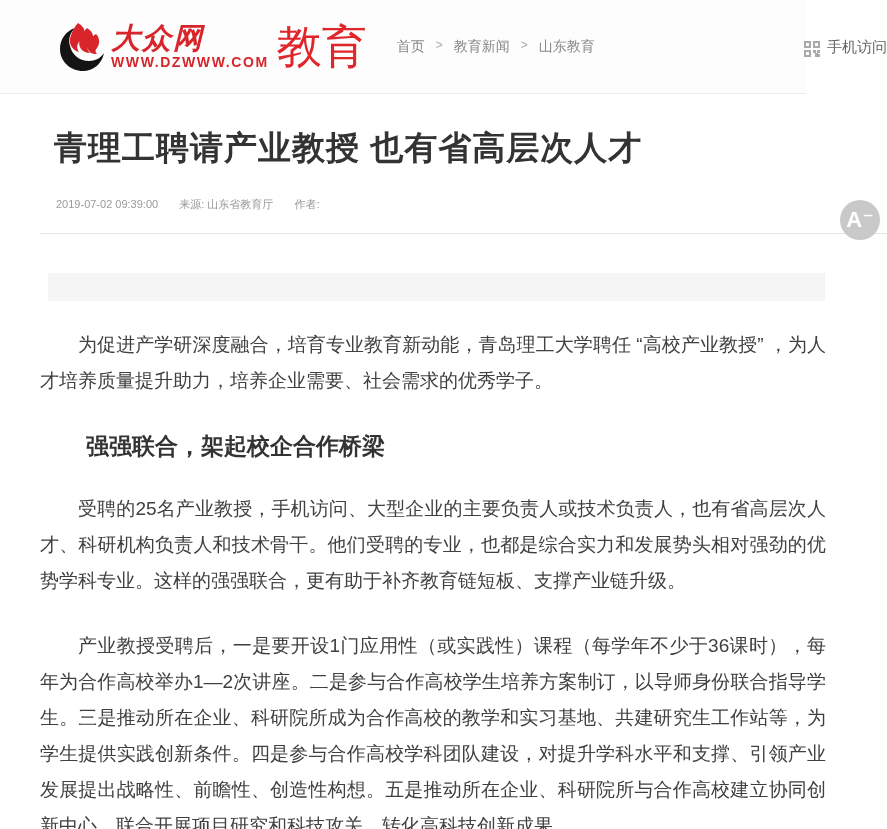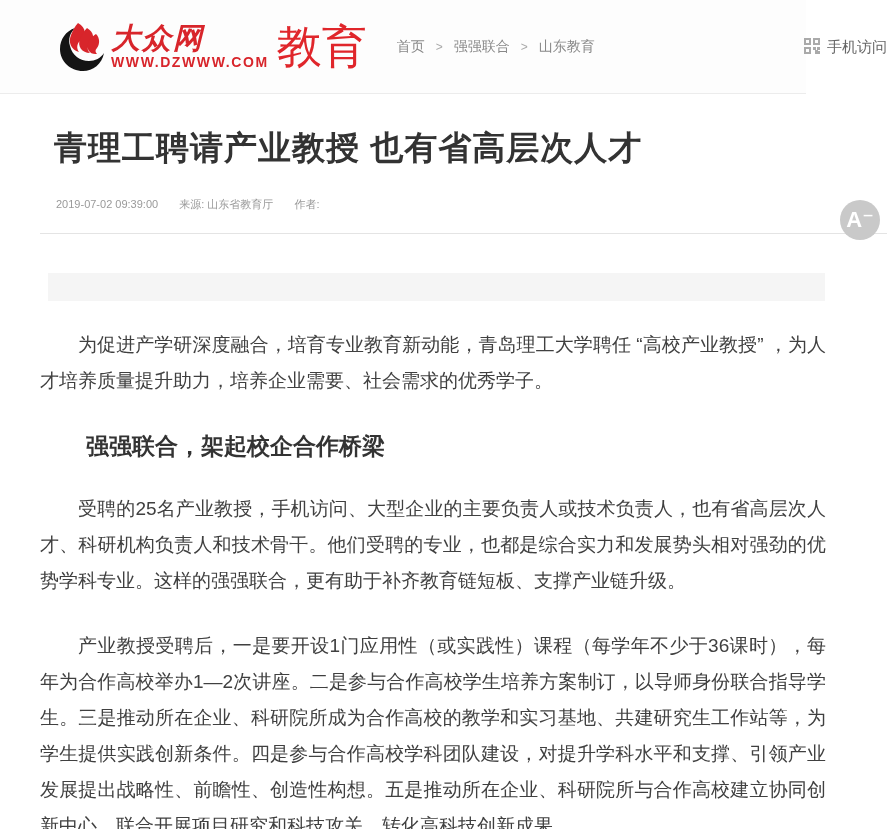--- a/index.html
+++ b/index.html
@@ -11,26 +11,26 @@
   .site-header { position:relative; height:94px; background:#fdfdfd;
     border-bottom:1px solid #ececec; display:flex; align-items:center; }
   .logo { display:flex; align-items:center; margin-left:57px; cursor:pointer; }
   .logo-flame { width:52px; height:50px; flex:0 0 auto; }
   .brand-block { display:flex; flex-direction:column; margin-left:2px; line-height:1; }
   .brand-name { font-family:"Liberation Serif","DejaVu Serif",serif;
     font-weight:bold; font-style:italic; font-size:29px; color:#d8252b; letter-spacing:2px; }
   .brand-domain { font-size:14px; font-weight:bold; color:#d8252b; letter-spacing:1.6px; margin-top:2px; }
   .brand-section { font-size:45px; color:#e0262b; margin-left:8px; line-height:1; }
 
-  .breadcrumb { display:flex; align-items:center; margin-left:30px; font-size:14px; color:#888; }
+  .breadcrumb { display:flex; margin-left:30px; font-size:14px; color:#888; }
   .breadcrumb .crumb { cursor:pointer; }
   .breadcrumb .sep { margin:0 11px; color:#aaa; font-size:12px; }
 
   .mobile-access { position:absolute; left:804px; top:38px; display:flex;
-    align-items:flex-start; white-space:nowrap; color:#666; font-size:15px; cursor:pointer; }
+    align-items:flex-end; white-space:nowrap; color:#666; font-size:15px; cursor:pointer; }
   .qr-icon { width:16px; height:16px; margin-right:7px; opacity:.75; }
 
   
   .content { position:relative; margin-left:40px; width:847px; }
   .article-title { padding:34px 60px 0 14px; font-size:33px; font-weight:bold;
     color:#333; letter-spacing:1px; line-height:1.2; }
   .article-meta { margin:29px 0 0 16px; font-size:11px; color:#999; }
   .article-meta span { margin-right:18px; }
   .meta-divider { margin-top:21px; width:847px; border-top:1px solid #e4e4e4; }
 
@@ -64,21 +64,21 @@
       <span class="brand-block">
         <span class="brand-name">大众网</span>
         <span class="brand-domain">WWW.DZWWW.COM</span>
       </span>
       <span class="brand-section">教育</span>
     </div>
 
     <nav class="breadcrumb">
       <span class="crumb">首页</span>
       <span class="sep">&gt;</span>
-      <span class="crumb">强强联合</span>
+      <span class="crumb">教育新闻</span>
       <span class="sep">&gt;</span>
       <span class="crumb">山东教育</span>
     </nav>
 
     <div class="mobile-access">
       <svg class="qr-icon" viewBox="0 0 16 16" aria-hidden="true">
         <g fill="#8e8e8e">
           <rect x="0" y="0" width="7" height="7"></rect>
             <rect x="2" y="2" width="3" height="3" fill="#fdfdfd"></rect>
           <rect x="9" y="0" width="7" height="7"></rect>

